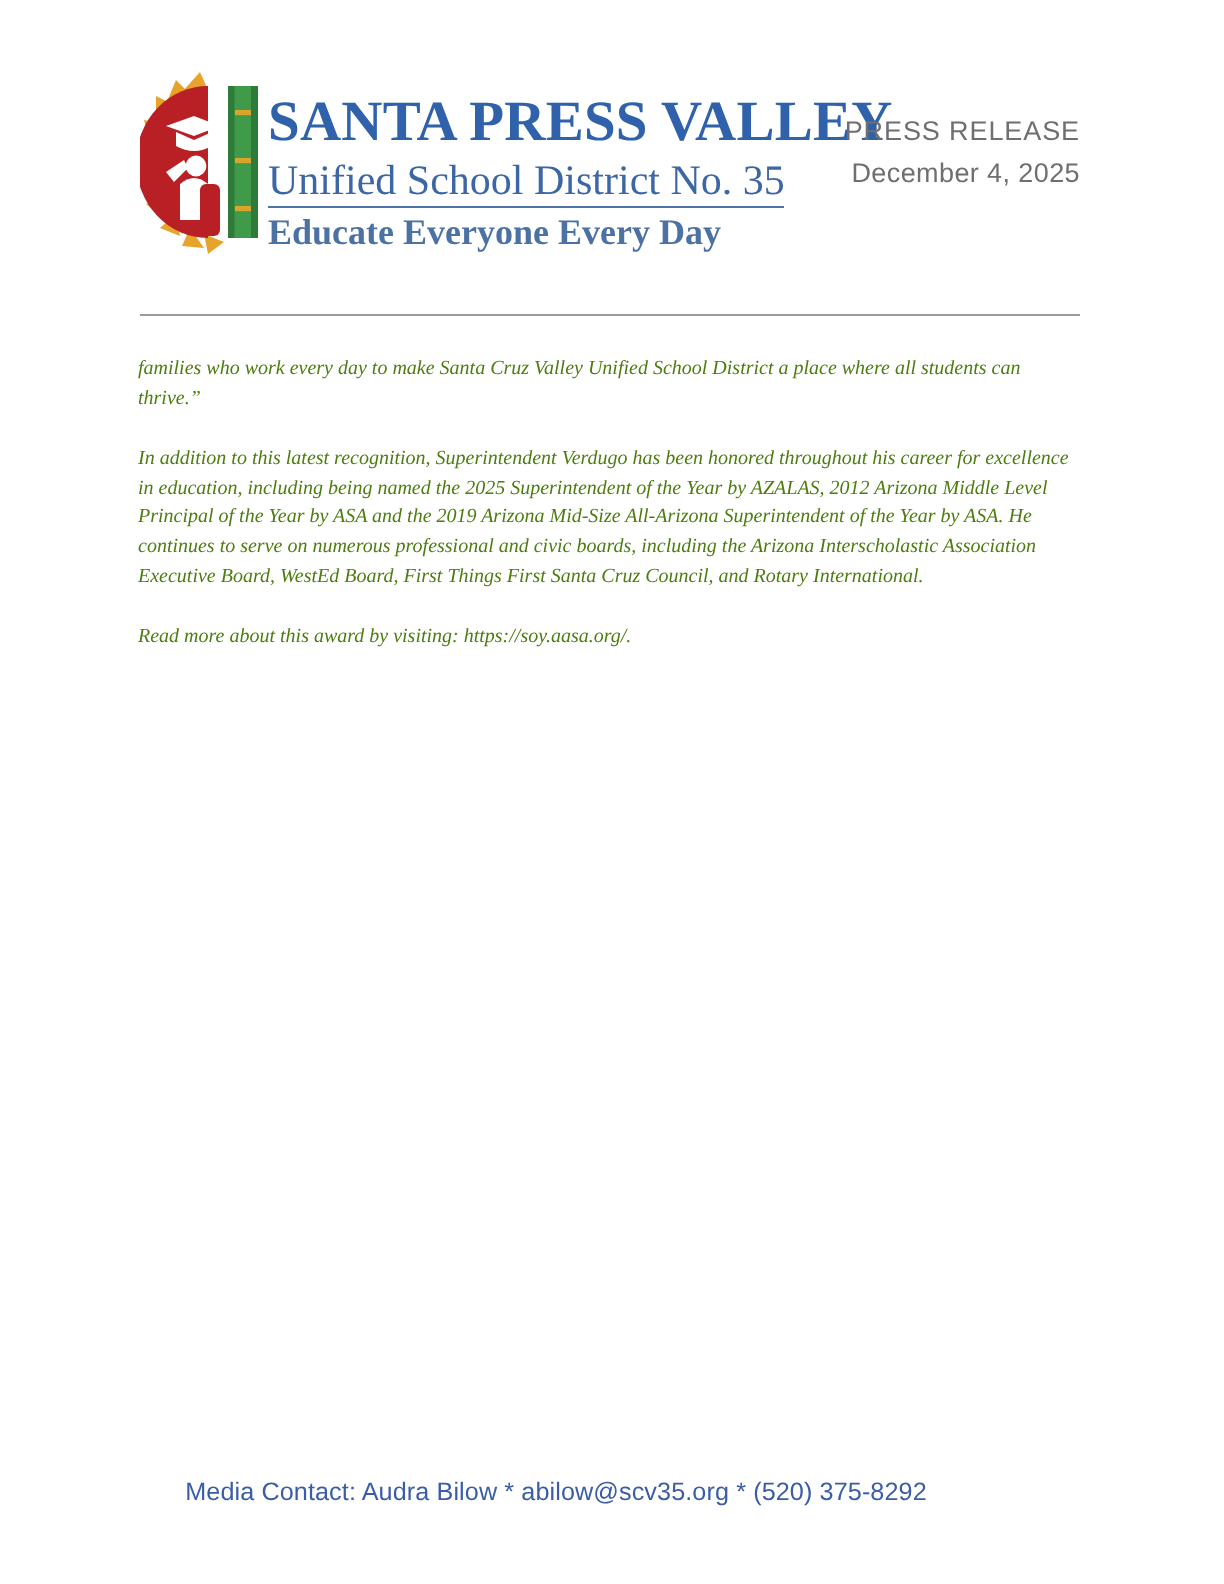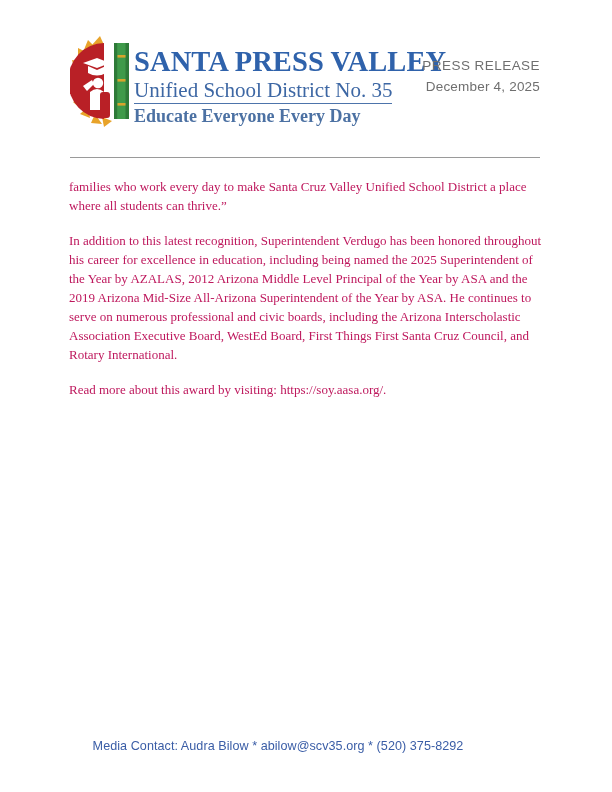--- a/index.html
+++ b/index.html
@@ -122,24 +122,25 @@
   .body-copy {
     position: absolute;
     left: 69px;
     top: 178px;
     width: 473px;
   }
 
   .body-copy p {
     margin: 0 0 16px 0;
     font-family: "Liberation Serif", "DejaVu Serif", serif;
-    font-size: 13px;
+    font-size: 10px;
     line-height: 1.46;
-    color: #be185d;
+    color: #4d7c0f;
     text-align: left;
+    font-style: italic;
   }
 
   .body-copy p:last-child { margin-bottom: 0; }
 
   
   .footer {
     position: absolute;
     left: 0;
     top: 739px;
     width: 556px;

